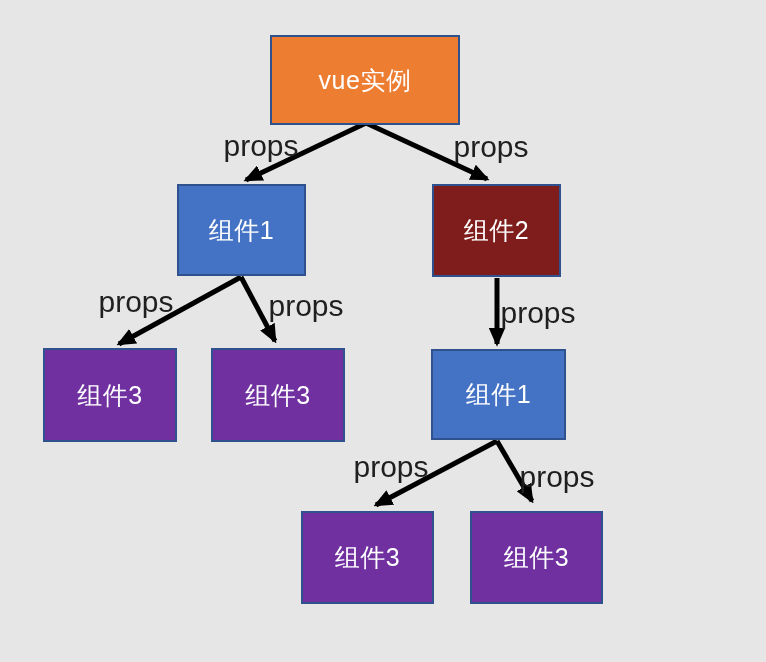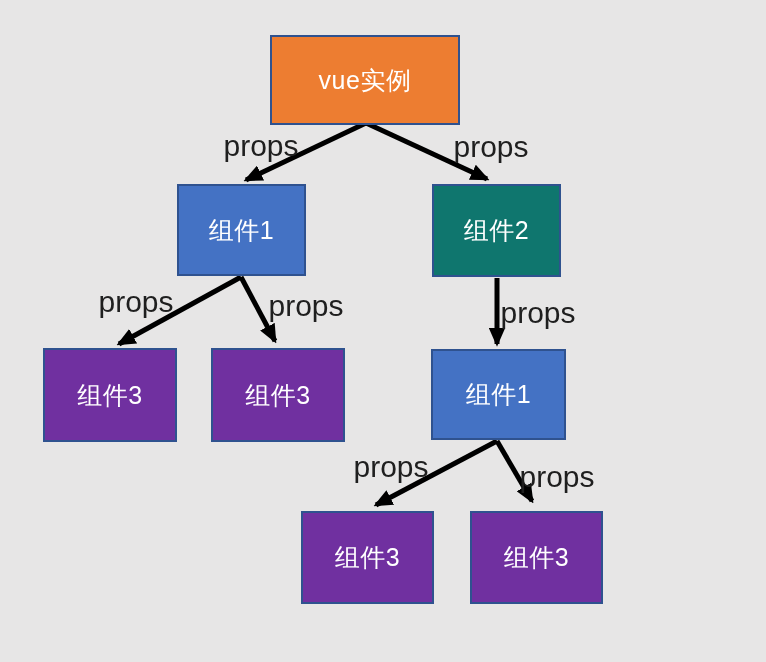--- a/index.html
+++ b/index.html
@@ -62,21 +62,21 @@
         <line x1="241" y1="277" x2="119" y2="344" stroke="#000000" stroke-width="5" marker-end="url(#arrowhead)"></line>
         <line x1="241" y1="277" x2="275" y2="341" stroke="#000000" stroke-width="5" marker-end="url(#arrowhead)"></line>
         <line x1="497" y1="278" x2="497" y2="344" stroke="#000000" stroke-width="5" marker-end="url(#arrowhead)"></line>
         <line x1="497" y1="441" x2="376" y2="505" stroke="#000000" stroke-width="5" marker-end="url(#arrowhead)"></line>
         <line x1="497" y1="441" x2="532" y2="501" stroke="#000000" stroke-width="5" marker-end="url(#arrowhead)"></line>
       </g>
   </svg>
 
   <div class="node" style="left: 270px; top: 35px; width: 190px; height: 90px; background: rgb(237, 125, 49); border-color: rgb(47, 82, 143); color: rgb(255, 255, 255);">vue实例</div>
   <div class="node" style="left: 177px; top: 184px; width: 129px; height: 92px; background: rgb(68, 114, 196); border-color: rgb(47, 82, 143); color: rgb(255, 255, 255);">组件1</div>
-  <div class="node" style="left: 432px; top: 184px; width: 129px; height: 93px; background: #0f766e; border-color: rgb(47, 82, 143); color: rgb(255, 255, 255);">组件2</div>
+  <div class="node" style="left: 432px; top: 184px; width: 129px; height: 93px; background: #7f1d1d; border-color: rgb(47, 82, 143); color: rgb(255, 255, 255);">组件2</div>
   <div class="node" style="left: 43px; top: 348px; width: 134px; height: 94px; background: rgb(112, 48, 160); border-color: rgb(47, 82, 143); color: rgb(255, 255, 255);">组件3</div>
   <div class="node" style="left: 211px; top: 348px; width: 134px; height: 94px; background: rgb(112, 48, 160); border-color: rgb(47, 82, 143); color: rgb(255, 255, 255);">组件3</div>
   <div class="node" style="left: 431px; top: 349px; width: 135px; height: 91px; background: rgb(68, 114, 196); border-color: rgb(47, 82, 143); color: rgb(255, 255, 255);">组件1</div>
   <div class="node" style="left: 301px; top: 511px; width: 133px; height: 93px; background: rgb(112, 48, 160); border-color: rgb(47, 82, 143); color: rgb(255, 255, 255);">组件3</div>
   <div class="node" style="left: 470px; top: 511px; width: 133px; height: 93px; background: rgb(112, 48, 160); border-color: rgb(47, 82, 143); color: rgb(255, 255, 255);">组件3</div>
 
   <span class="edge-label" style="left: 261px; top: 146px; color: rgb(31, 31, 31);">props</span>
   <span class="edge-label" style="left: 491px; top: 147px; color: rgb(31, 31, 31);">props</span>
   <span class="edge-label" style="left: 136px; top: 302px; color: rgb(31, 31, 31);">props</span>
   <span class="edge-label" style="left: 306px; top: 306px; color: rgb(31, 31, 31);">props</span>

